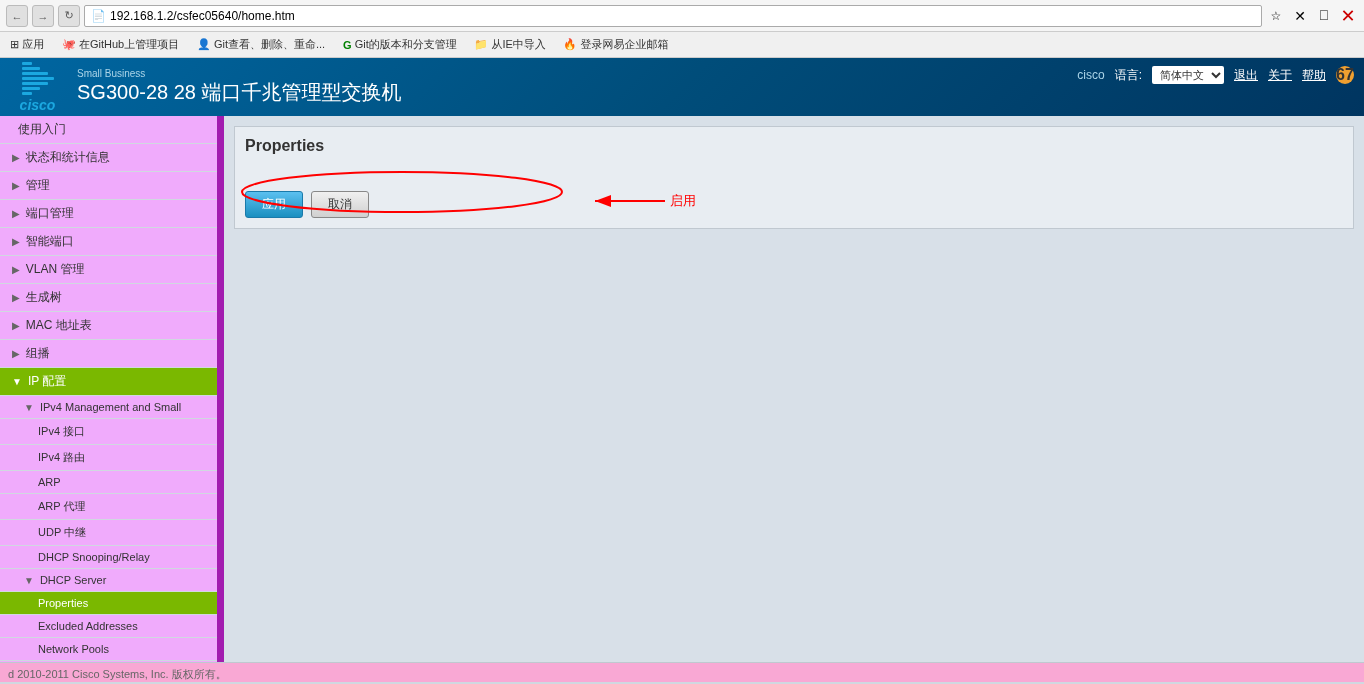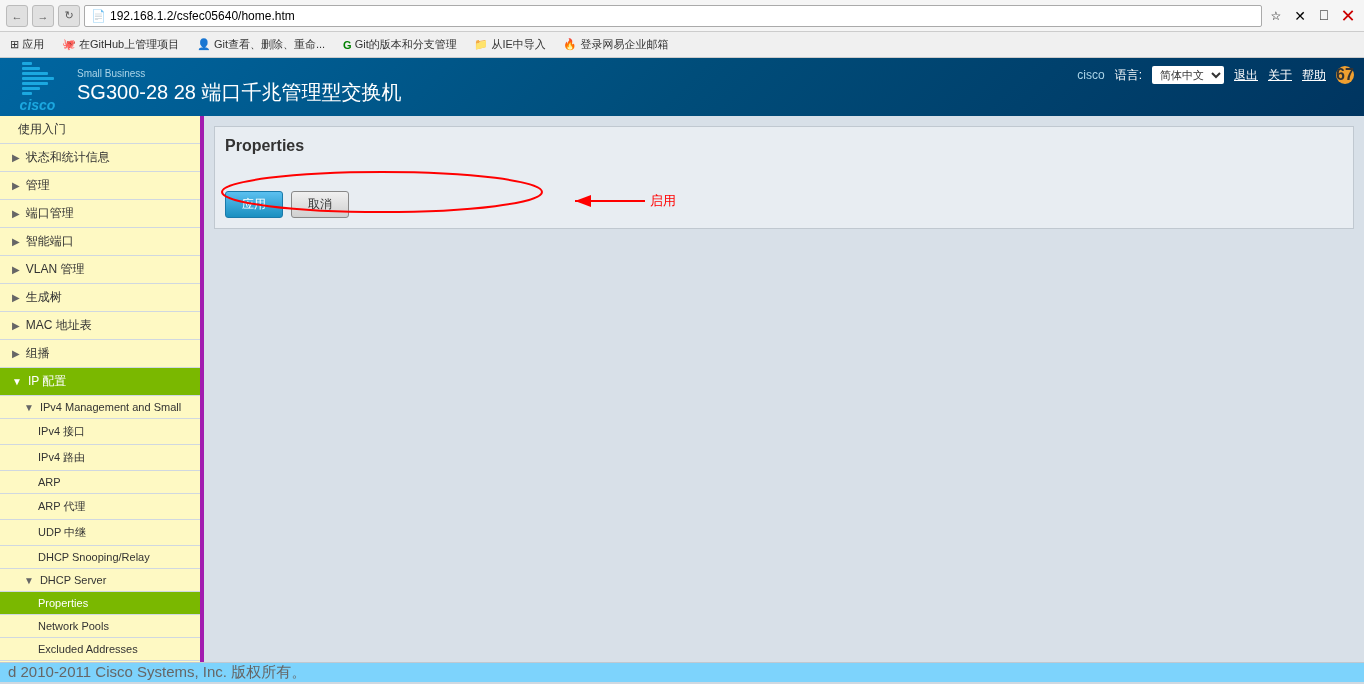--- a/index.html
+++ b/index.html
@@ -28,21 +28,21 @@
     .cisco-text-area { margin-left: 4px; }
     .cisco-small-biz { color: #aad4e8; font-size: 10px; }
     .cisco-product-name { color: white; font-size: 20px; font-weight: normal; }
     .cisco-header-right { position: absolute; right: 10px; top: 8px; display: flex; align-items: center; gap: 10px; color: white; font-size: 12px; }
     .lang-select { background: white; color: #333; border: none; font-size: 11px; padding: 2px 4px; border-radius: 2px; }
 
     
     .main-layout { display: flex; height: calc(684px - 80px - 26px - 32px); }
 
     
-    .sidebar { width: 204px; background: #fef9c3; border-right: 4px solid #a21caf; overflow-y: auto; flex-shrink: 0; }
+    .sidebar { width: 224px; background: #f0abfc; border-right: 7px solid #a21caf; overflow-y: auto; flex-shrink: 0; }
     .sidebar-item { display: flex; align-items: center; padding: 5px 12px; cursor: pointer; color: #333; font-size: 12px; border-bottom: 1px solid #d0d8e0; }
     .sidebar-arrow { margin-right: 6px; font-size: 10px; color: #666; }
     .sidebar-child { padding-left: 24px; font-size: 11px; }
     .sidebar-child2 { padding-left: 38px; font-size: 11px; }
     .sidebar-active-green { background: #7ab800; color: white; }
 
     
     .content { flex: 1; background: #d8e0e8; padding: 10px; overflow-y: auto; }
     .content-panel { background: #e8edf2; border: 1px solid #c0c8d0; padding: 10px; }
     .panel-title { font-size: 16px; color: #333; margin-bottom: 12px; font-weight: bold; }
@@ -56,21 +56,21 @@
     .btn-row { display: flex; gap: 8px; margin-top: 10px; }
     .btn { padding: 4px 16px; font-size: 12px; border: 1px solid #888; border-radius: 3px; cursor: pointer; }
     .btn-blue { background: linear-gradient(to bottom, #5bc0f0, #1a8fc0); color: white; border-color: #1a7aaa; }
     .btn-gray { background: linear-gradient(to bottom, #f0f0f0, #d0d0d0); color: #333; }
 
     
     .sidebar::-webkit-scrollbar { width: 8px; }
     .sidebar::-webkit-scrollbar-track { background: #dde5ee; }
     .sidebar::-webkit-scrollbar-thumb { background: #aab0b8; border-radius: 4px; }
 
-    .status-bar { height: 20px; background: #7dd3fc; border-top: 1px solid #c0c8d0; display: flex; align-items: center; padding: 0 8px; font-size: 15px; color: #666; }
+    .status-bar { height: 20px; background: #f9a8d4; border-top: 1px solid #c0c8d0; display: flex; align-items: flex-end; padding: 0 8px; font-size: 11px; color: #666; }
     .header-top-avatar { width: 18px; height: 18px; background: #f0a030; border-radius: 50%; display: flex; align-items: center; justify-content: center; color: #333; font-size: 16px; font-weight: bold; }
   </style>
 </head>
 <body>
 
 <div>
 
   <div class="browser-nav">
     <div class="nav-btn">←</div>
     <div class="nav-btn">→</div>
@@ -211,24 +211,24 @@
       <span>DHCP Snooping/Relay</span>
     </div>
     <div class="sidebar-item sidebar-child">
       <span class="sidebar-arrow">▼</span>
       <span>DHCP Server</span>
     </div>
     <div class="sidebar-item sidebar-child2" style="background:#7ab800; color:white;">
       <span>Properties</span>
     </div>
     <div class="sidebar-item sidebar-child2">
+      <span>Excluded Addresses</span>
+    </div>
+    <div class="sidebar-item sidebar-child2">
       <span>Network Pools</span>
-    </div>
-    <div class="sidebar-item sidebar-child2">
-      <span>Excluded Addresses</span>
     </div>
     <div class="sidebar-item sidebar-child2">
       
     </div>
 
   </div>
 
   <div class="content">
     <div class="content-panel">
       <div class="panel-title">Properties</div>

